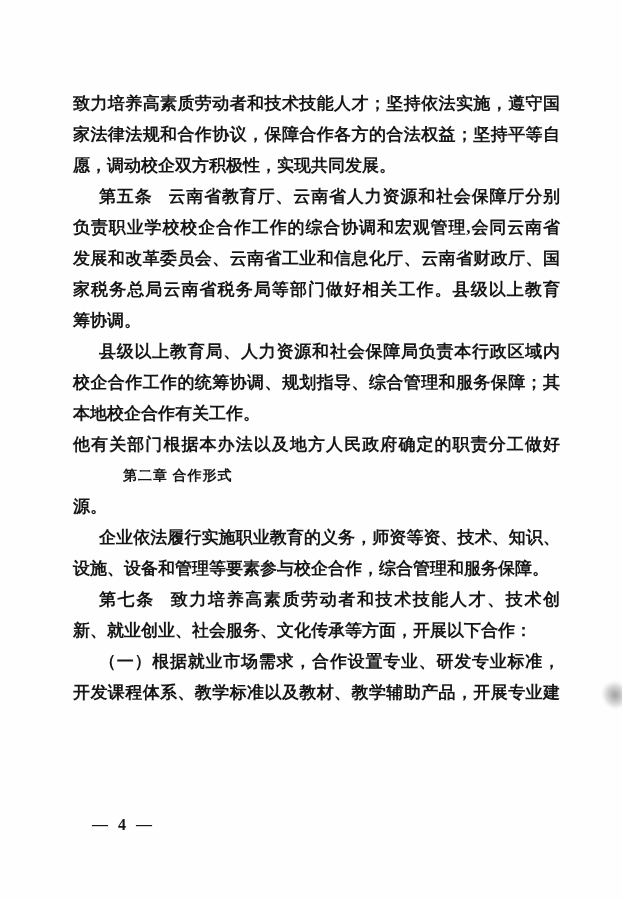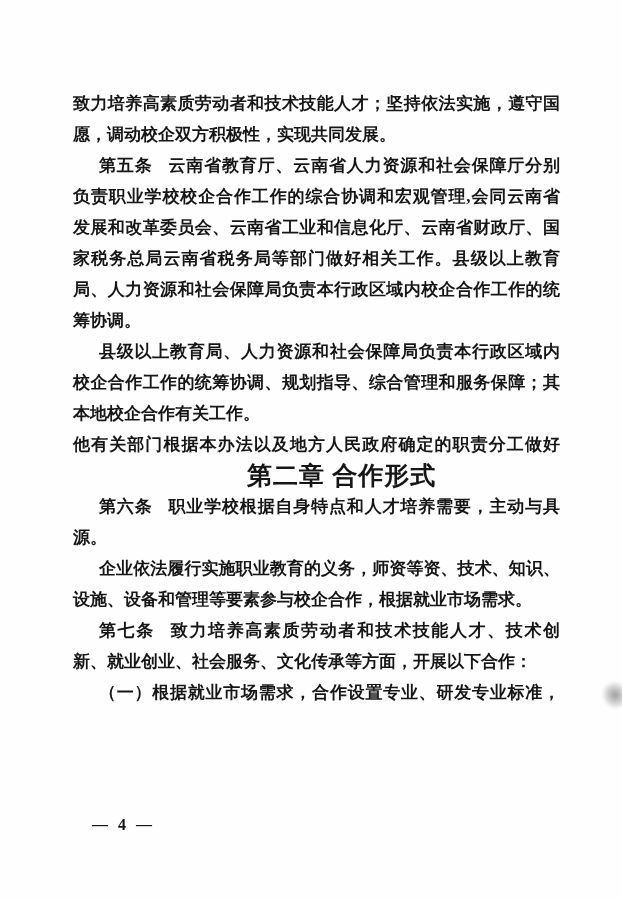--- a/index.html
+++ b/index.html
@@ -29,22 +29,21 @@
     text-align: justify;
     text-align-last: justify;
     text-justify: inter-ideograph;
   }
   .i { padding-left: 26px; }
   .b { font-weight: 800; margin-right: 16px; }
   .b:empty { display: none; margin: 0; }
   .heading {
     height: 31px;
     line-height: 31px;
-    text-align: center;
-    font-size: 25px;
+    font-size: 14px;
     font-weight: 800;
     padding-left: 50px;
     letter-spacing: 1px;
   }
   .footer {
     position: absolute;
     left: 92px;
     top: 816px;
     font-size: 16px;
     font-weight: 700;
@@ -66,46 +65,46 @@
   }
 </style>
 </head>
 <body>
 
 <div class="page">
 
   <div class="textblock">
 
     <div class="ln j"><span>致力培养高素质劳动者和技术技能人才；坚持依法实施，遵守国</span></div>
+    <div class="ln j"><span>家法律法规和合作协议，保障合作各方的合法权益；坚持平等自</span></div>
     <div class="ln"><span>愿，调动校企双方积极性，实现共同发展。</span></div>
 
     <div class="ln j i"><span class="b">第五条</span><span>云南省教育厅、云南省人力资源和社会保障厅分别</span></div>
     <div class="ln j"><span>负责职业学校校企合作工作的综合协调和宏观管理,会同云南省</span></div>
     <div class="ln j"><span>发展和改革委员会、云南省工业和信息化厅、云南省财政厅、国</span></div>
     <div class="ln j"><span>家税务总局云南省税务局等部门做好相关工作。县级以上教育</span></div>
-    <div class="ln j"><span>局、人力资源和社会保障局负责本行政区域内校企合作工作的统</span></div>
     <div class="ln"><span>筹协调。</span></div>
 
     <div class="ln j i"><span>县级以上教育局、人力资源和社会保障局负责本行政区域内</span></div>
     <div class="ln j"><span>校企合作工作的统筹协调、规划指导、综合管理和服务保障；其</span></div>
     <div class="ln"><span>本地校企合作有关工作。</span></div>
     <div class="ln j"><span>他有关部门根据本办法以及地方人民政府确定的职责分工做好</span></div>
 
     <div class="heading">第二章 合作形式</div>
 
-    <div class="ln j i"><span class="b">第六条</span><span>职业学校根据自身特点和人才培养需要，主动与具</span></div>
     <div class="ln"><span>源。</span></div>
 
     <div class="ln j i"><span>企业依法履行实施职业教育的义务，师资等资、技术、知识、</span></div>
-    <div class="ln"><span>设施、设备和管理等要素参与校企合作，根据就业市场需求。</span></div>
+    <div class="ln"><span>设施、设备和管理等要素参与校企合作，综合管理和服务保障。</span></div>
 
     <div class="ln j i"><span class="b">第七条</span><span>致力培养高素质劳动者和技术技能人才、技术创</span></div>
     <div class="ln"><span>新、就业创业、社会服务、文化传承等方面，开展以下合作：</span></div>
 
     <div class="ln j i"><span>（一）根据就业市场需求，合作设置专业、研发专业标准，</span></div>
+    <div class="ln j"><span>开发课程体系、教学标准以及教材、教学辅助产品，开展专业建</span></div>
 
   </div>
 
   <div class="footer">— 4 —</div>
 
   <div class="smudge"></div>
 
 </div>
 
 </body></html>

